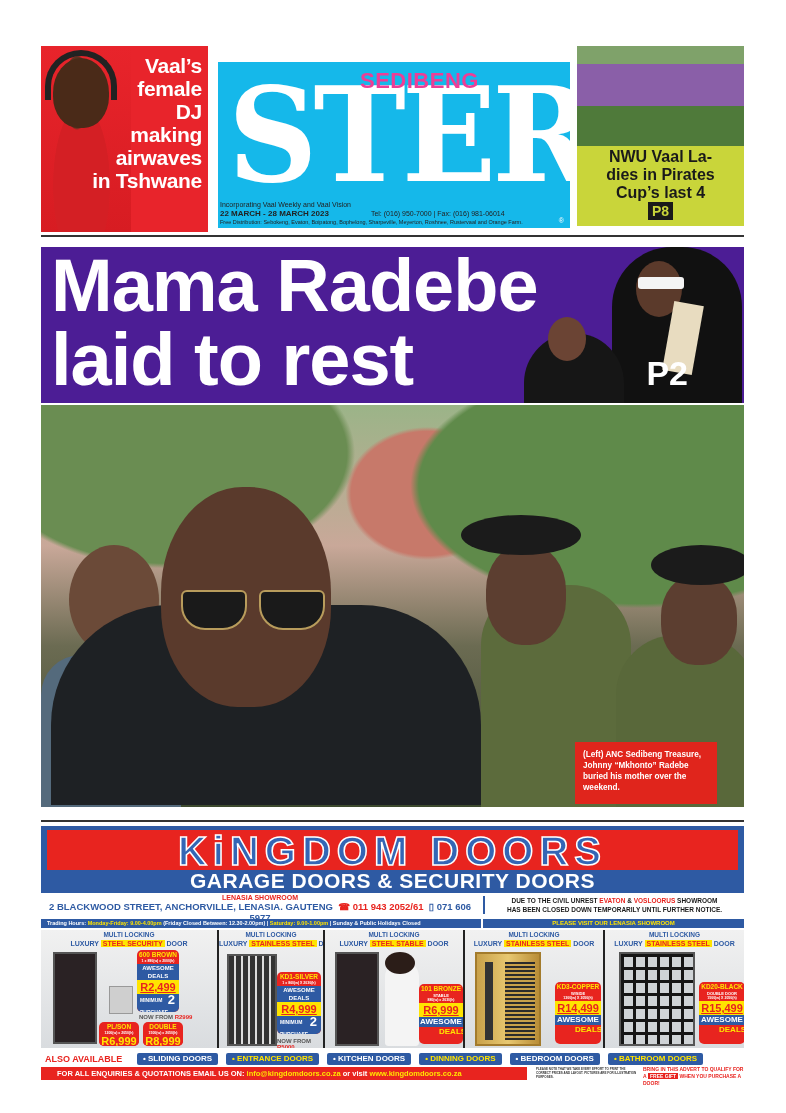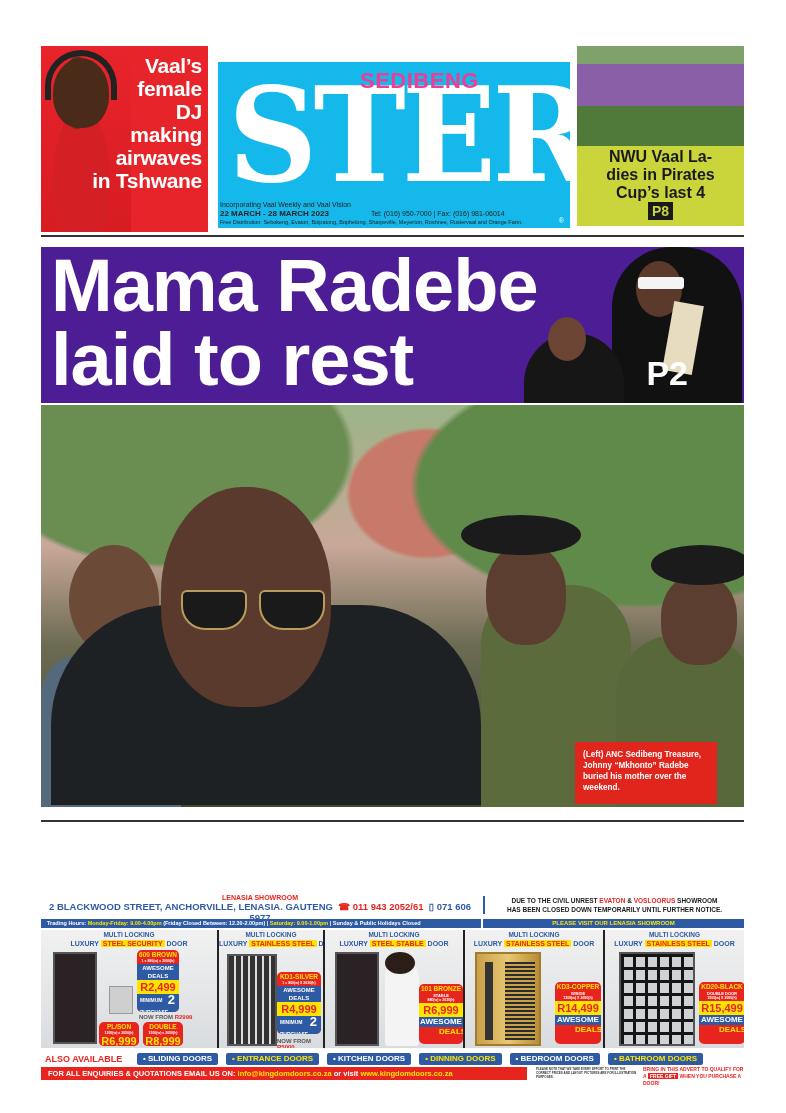--- a/index.html
+++ b/index.html
@@ -91,33 +91,33 @@
   #ad .prod { position: relative; height: 118px; border-right: 2px solid #222; background: linear-gradient(180deg, #f1f1f1, #d9dcdf); overflow: hidden; }
   #ad .prod:last-child { border-right: none; }
   #ad .prod .hdr1 { position: absolute; left: 0; top: 1px; width: 100%; text-align: center; color: #2e5aa3; font-size: 6.5px; font-weight: 900; line-height: 8px; }
   #ad .prod .hdr2 { position: absolute; left: 0; top: 9px; width: 100%; text-align: center; color: #2e5aa3; font-size: 7px; font-weight: 900; line-height: 9px; white-space: nowrap; }
   #ad .prod .hdr2 .hl { background: #ffe400; color: #e8241f; padding: 0 2px; }
   #ad .door { position: absolute; background: #2a2224; border: 2px solid #555; }
   #ad .badge { position: absolute; background: #e8241f; border-radius: 5px; color: #fff; text-align: center; font-weight: 900; overflow: hidden; }
   #ad .badge .code { font-size: 6.5px; line-height: 9px; color: #ffe400; }
   #ad .badge .spec { font-size: 3.5px; line-height: 5px; color: #fff; }
   #ad .badge .aw { background: #2e5aa3; color: #fff; font-size: 7.5px; line-height: 9px; }
-  #ad .badge .price { background: #ffe400; color: #e8241f; font-size: 12px; line-height: 16px; }
+  #ad .badge .price { background: #ffe400; color: #e8241f; font-size: 12px; line-height: 16px; text-decoration: underline; }
   #ad .badge .min { background: #2e5aa3; color: #fff; font-size: 5px; line-height: 12px; text-align: left; padding-left: 3px; position: relative; }
   #ad .badge .min b { position: absolute; right: 4px; top: 0; font-size: 13px; }
   #ad .badge .deals { background: #e8241f; color: #ffe400; font-size: 10px; line-height: 14px; padding-left: 20px; }
   #ad .badge .awe2 { background: #2e5aa3; color: #fff; font-size: 10px; line-height: 13px; }
   #ad .was { position: absolute; font-size: 6px; font-weight: 900; color: #555; }
   #ad .was .r { color: #e8241f; }
 
   #ad .also { position: absolute; left: 0; top: 232px; width: 703px; height: 13px; display: flex; align-items: center; }
   #ad .also .lbl { color: #e8241f; font-weight: 900; font-size: 9px; margin-left: 4px; width: 92px; }
   #ad .also .chip { background: #2e5aa3; color: #fff; font-weight: 900; font-size: 8px; line-height: 12px; padding: 0 6px; margin-right: 8px; border-radius: 2px; white-space: nowrap; }
   #ad .also .chip.y { color: #ffe400; }
-  #ad .email { position: absolute; left: 0; top: 247px; width: 486px; height: 13px; background: #e8241f; color: #fff; font-weight: 900; font-size: 7.5px; line-height: 13px; padding-left: 7px; white-space: nowrap; }
+  #ad .email { position: absolute; left: 0; top: 247px; width: 486px; height: 13px; background: #e8241f; color: #fff; font-weight: 900; font-size: 7.5px; line-height: 13px; padding-left: 16px; white-space: nowrap; }
   #ad .email .y { color: #ffe400; }
   #ad .fine { position: absolute; left: 495px; top: 247px; width: 104px; font-size: 3px; line-height: 4px; color: #333; font-weight: 700; }
   #ad .bring { position: absolute; left: 602px; top: 246px; width: 101px; font-size: 5px; line-height: 7px; color: #e8241f; font-weight: 900; }
   #ad .bring .gift { background: #e8241f; color: #fff; padding: 0 2px; }
 </style>
 </head>
 <body>
 
 <div id="teaser-left" class="abs">
   <div class="photo">
@@ -188,20 +188,25 @@
   <div class="head"></div>
   <div class="glasses">
       <span style="left:0"></span>
       <span style="left:78px"></span>
     </div>
   <div class="caption">(Left) ANC Sedibeng Treasure, Johnny “Mkhonto” Radebe buried his mother over the weekend.</div>
 </div>
 
 <div id="ad" class="abs">
   <div class="top-rule"></div>
+  <div class="banner">
+    <div class="red"></div>
+    <div class="brand">KiNGDOM DOORS</div>
+    <div class="tag">GARAGE DOORS &amp; SECURITY DOORS</div>
+  </div>
 
   <div class="addr">
     <div class="lbl">LENASIA SHOWROOM</div>
     <div class="line">
       <span>2 BLACKWOOD STREET, ANCHORVILLE, LENASIA. GAUTENG</span>
       &nbsp;<span class="ph">☎ 011 943 2052/61</span>
       &nbsp;<span>▯ 071 606 5977</span>
     </div>
   </div>
   <div class="notice">

